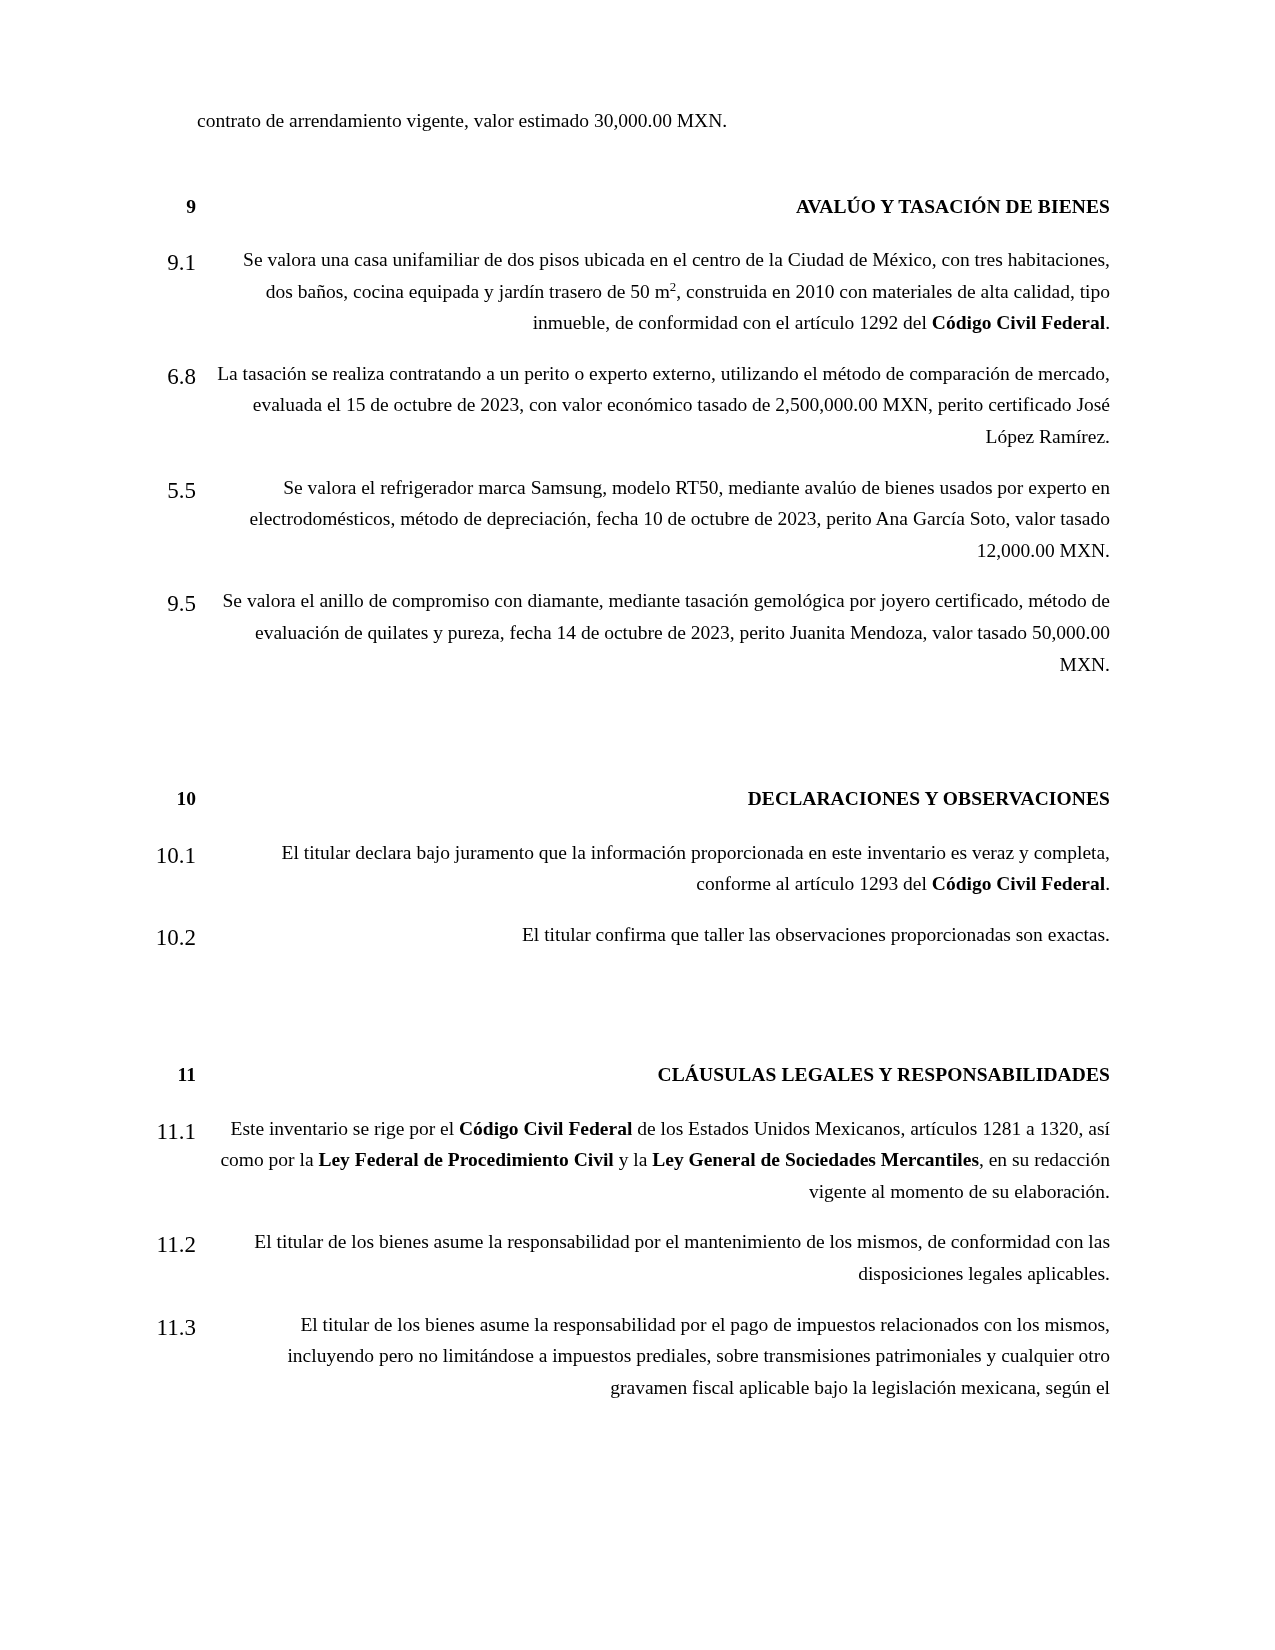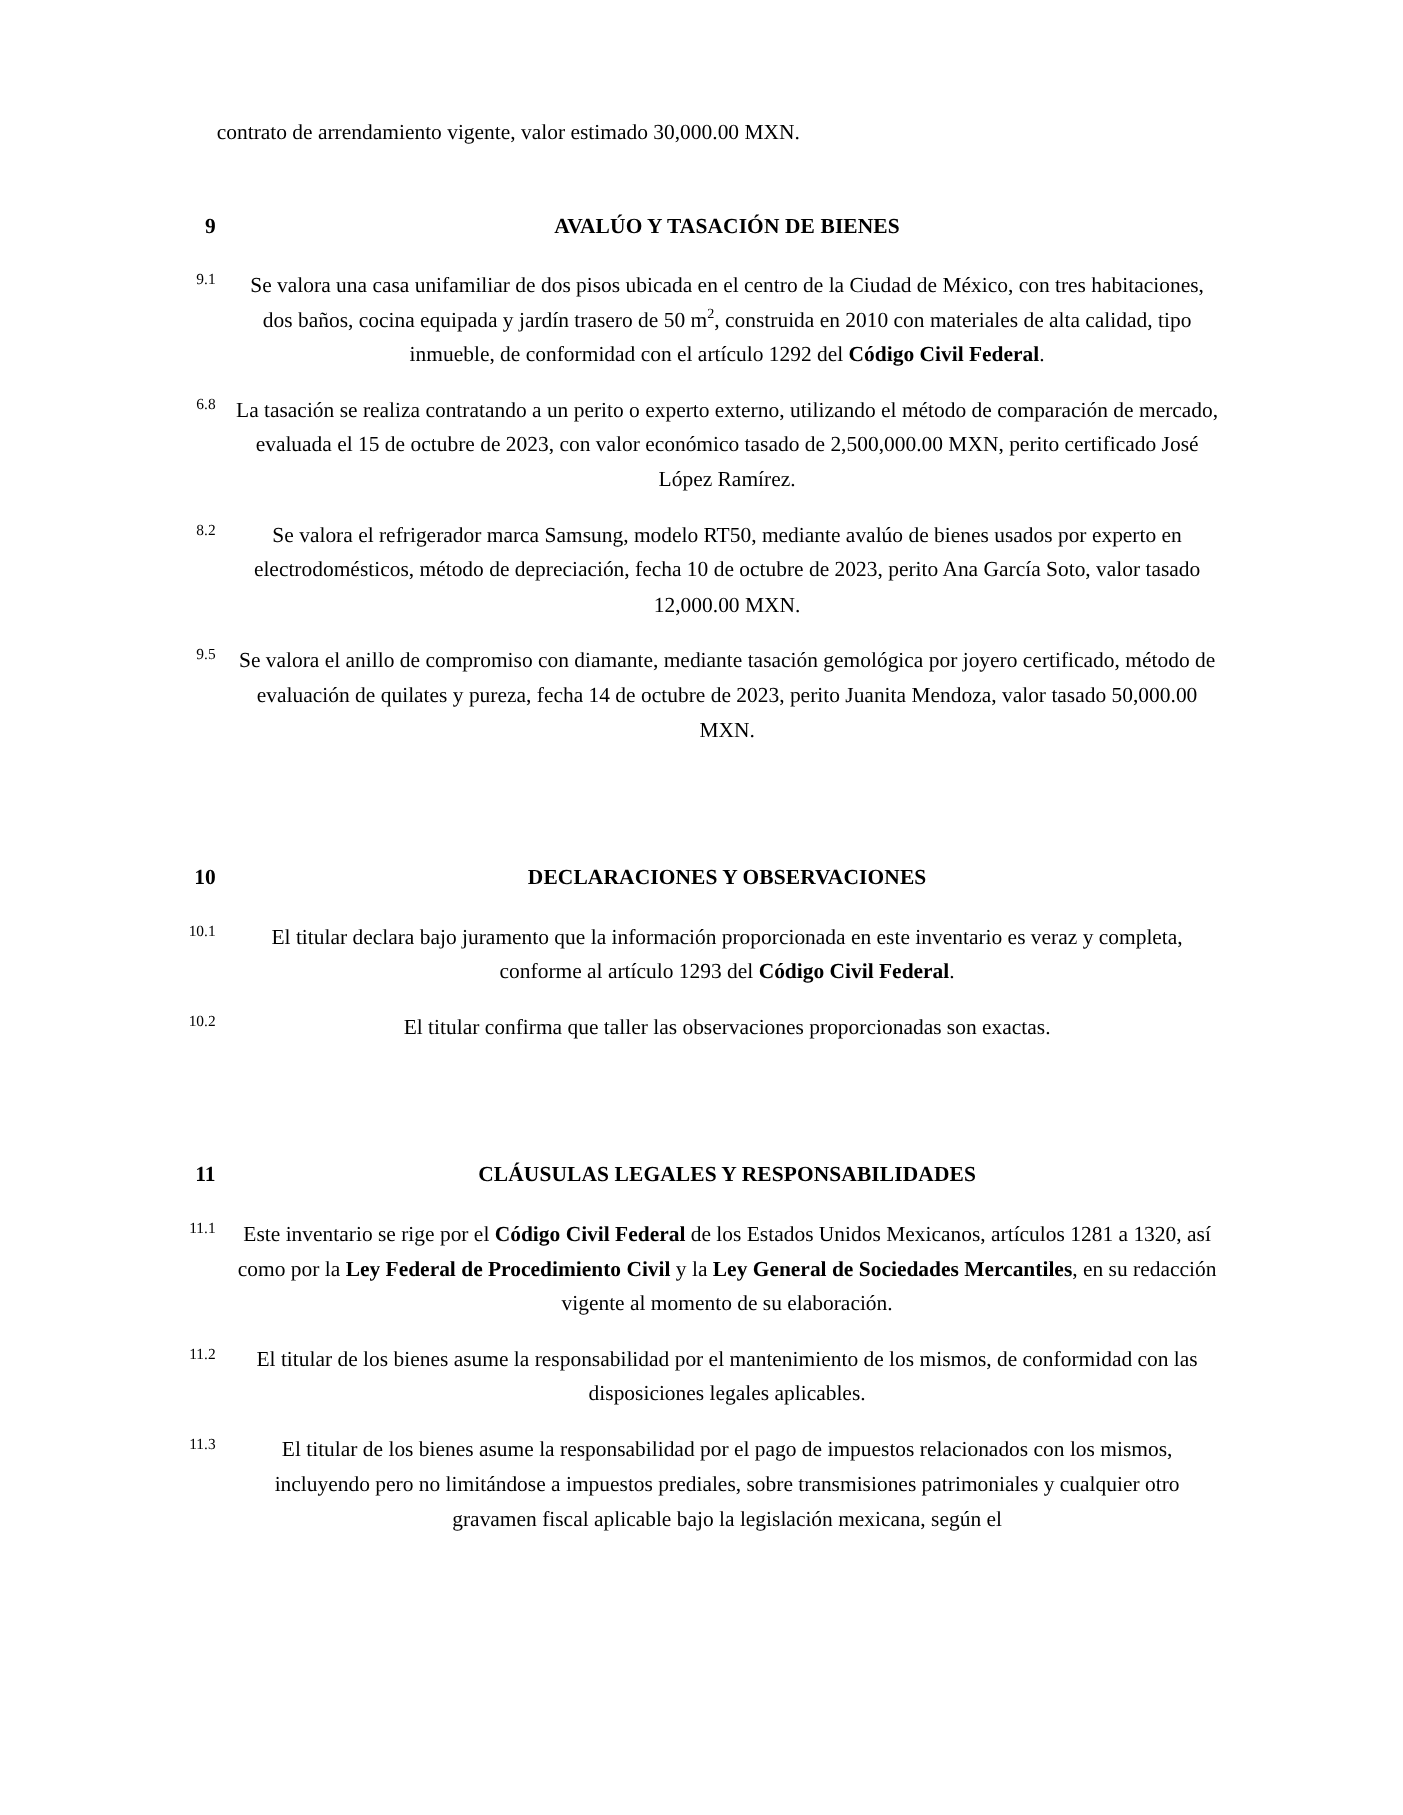--- a/index.html
+++ b/index.html
@@ -40,30 +40,30 @@
   .row {
     display: flex;
     align-items: flex-start;
   }
 
   .num {
     flex: 0 0 62px;
     text-align: right;
     padding-right: 16px;
     box-sizing: border-box;
-    font-size: 14px;
+    font-size: 23px;
     line-height: 1.62;
     white-space: nowrap;
   }
 
   .body-text {
     flex: 1 1 auto;
     font-size: 19.5px;
     line-height: 1.62;
-    text-align: center;
+    text-align: right;
   }
 
   
   .heading-row {
     margin-top: 54px;
     margin-bottom: 22px;
   }
   .heading-row .num {
     font-weight: bold;
     font-size: 19.5px;
@@ -103,21 +103,21 @@
         </div>
         <div class="row clause-row">
           <div class="num">9.1</div>
           <div class="body-text"><span>Se valora una casa unifamiliar de dos pisos ubicada en el centro de la Ciudad de México, con tres habitaciones, dos baños, cocina equipada y jardín trasero de 50 m</span><sup>2</sup><span>, construida en 2010 con materiales de alta calidad, tipo inmueble, de conformidad con el artículo 1292 del </span><b>Código Civil Federal</b><span>.</span></div>
         </div>
         <div class="row clause-row">
           <div class="num">6.8</div>
           <div class="body-text"><span>La tasación se realiza contratando a un perito o experto externo, utilizando el método de comparación de mercado, evaluada el 15 de octubre de 2023, con valor económico tasado de 2,500,000.00 MXN, perito certificado José López Ramírez.</span></div>
         </div>
         <div class="row clause-row">
-          <div class="num">8.2</div>
+          <div class="num">5.5</div>
           <div class="body-text"><span>Se valora el refrigerador marca Samsung, modelo RT50, mediante avalúo de bienes usados por experto en electrodomésticos, método de depreciación, fecha 10 de octubre de 2023, perito Ana García Soto, valor tasado 12,000.00 MXN.</span></div>
         </div>
         <div class="row clause-row">
           <div class="num">9.5</div>
           <div class="body-text"><span>Se valora el anillo de compromiso con diamante, mediante tasación gemológica por joyero certificado, método de evaluación de quilates y pureza, fecha 14 de octubre de 2023, perito Juanita Mendoza, valor tasado 50,000.00 MXN.</span></div>
         </div>
         <div class="spacer-lg"></div>
         <div class="row heading-row">
           <div class="num">10</div>
           <div class="body-text">DECLARACIONES Y OBSERVACIONES</div>

